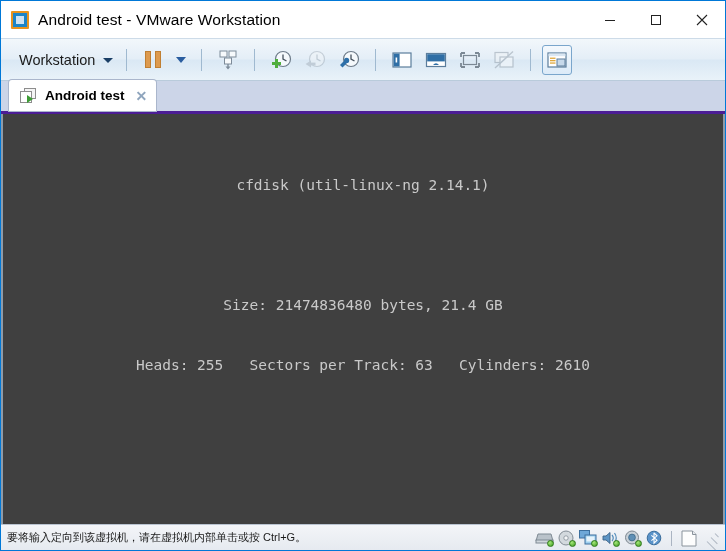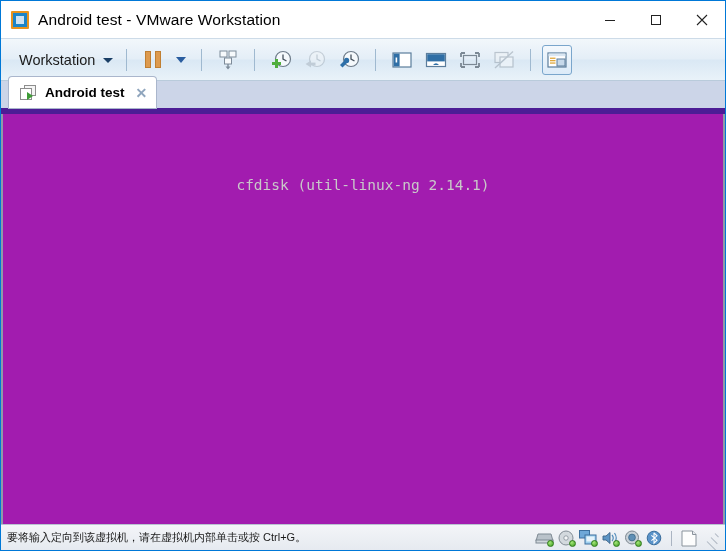--- a/index.html
+++ b/index.html
@@ -159,21 +159,21 @@
     border-right: 5px solid transparent;
     border-top: 6px solid #2a5d9f;
     margin-left: 11px;
   }
 
   
   .tabstrip {
     height: 33px;
     min-height: 33px;
     background: #ccd5e8;
-    border-bottom: 6px solid #4c1d95;
+    border-bottom: 3px solid #4c1d95;
     display: flex;
     align-items: flex-end;
     padding-left: 8px;
     box-sizing: border-box;
   }
   .tab {
     height: 31px;
     background: #ffffff;
     display: flex;
     align-items: center;
@@ -232,21 +232,21 @@
   .vm-area {
     flex: 1 1 auto;
     background: #8f9ba8;
     padding: 0 2px 0 2px;
     box-sizing: border-box;
     overflow: hidden;
     display: flex;
   }
   .terminal {
     flex: 1 1 auto;
-    background: #a21caf;
+    background: #404040;
     position: relative;
     font-family: "DejaVu Sans Mono", "Liberation Mono", monospace;
     font-size: 14.5px;
     line-height: 20px;
     color: #c9c9c9;
     overflow: hidden;
     white-space: pre;
     padding-top: 1px;
     letter-spacing: 0px;
   }
@@ -477,20 +477,22 @@
       <span class="tab-label">Android test</span>
       <span class="tab-close">✕</span>
     </div>
   </div>
 
   <div class="vm-area">
     <div class="terminal">
 
       <div class="tline center">cfdisk (util-linux-ng 2.14.1)</div>
       <div class="tline"> </div>
+      <div class="tline center">Size: 21474836480 bytes, 21.4 GB</div>
+      <div class="tline center">Heads: 255   Sectors per Track: 63   Cylinders: 2610</div>
       <div class="tline"> </div>
 
       
       
       
 
       
       
       
       

